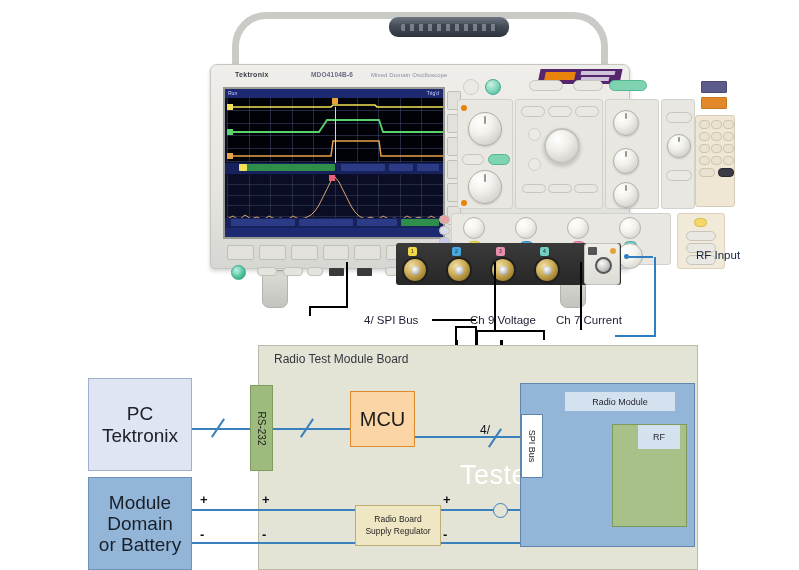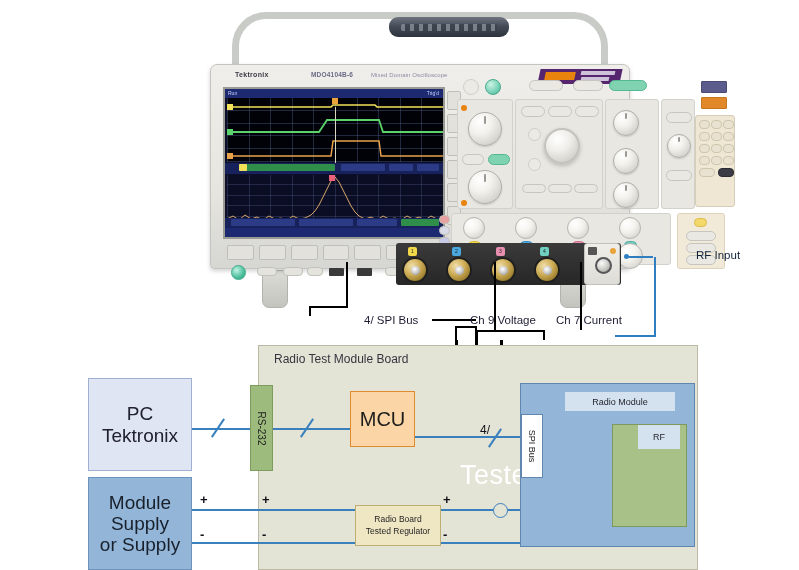--- a/index.html
+++ b/index.html
@@ -449,37 +449,37 @@
 <div class="blk" id="pc-controller">
   <div>
     <div>PC</div>
     <div>Tektronix</div>
   </div>
 </div>
 
 <div class="blk" id="power-supply">
   <div>
     <div>Module</div>
-    <div>Supply</div>
-    <div>or Supply</div>
+    <div>Domain</div>
+    <div>or Battery</div>
   </div>
 </div>
 
 <div class="blk" id="rs232">
   <span>RS-232</span>
 </div>
 
 <div class="blk" id="mcu">
   <span>MCU</span>
 </div>
 
 <div class="blk" id="regulator">
   <div>
     <div>Radio Board</div>
-    <div>Tested Regulator</div>
+    <div>Supply Regulator</div>
   </div>
 </div>
 
 <div class="blk" id="radio-module"></div>
 <div id="radio-module-title">Radio Module</div>
 <div class="blk" id="rf-block"></div>
 <div id="rf-label">RF</div>
 <div class="blk" id="spi-bus">
   <span>SPI Bus</span>
 </div>

